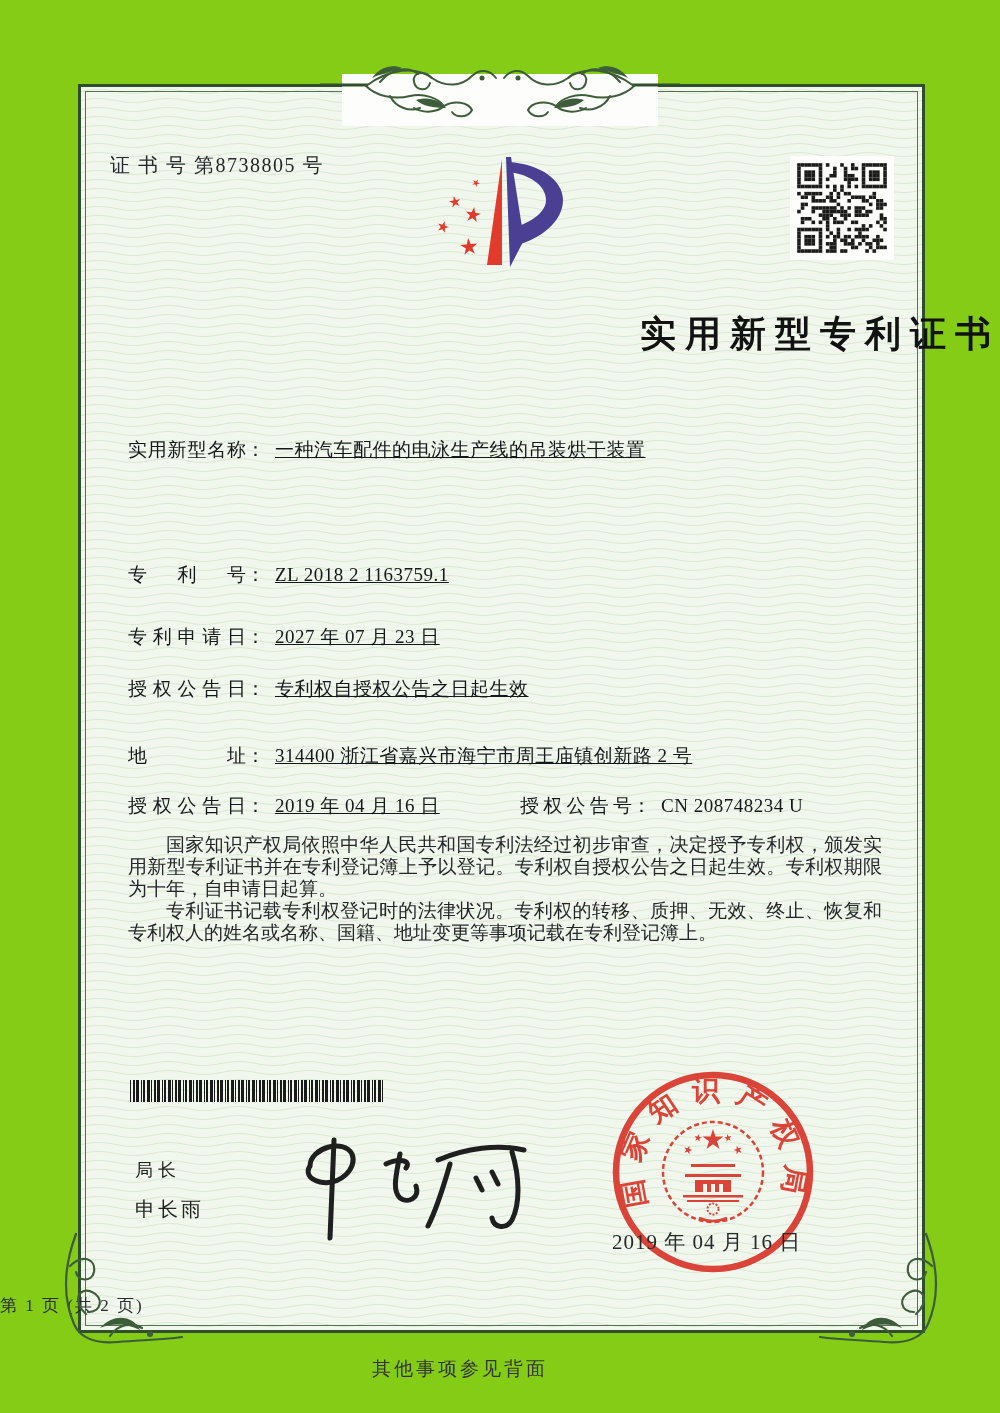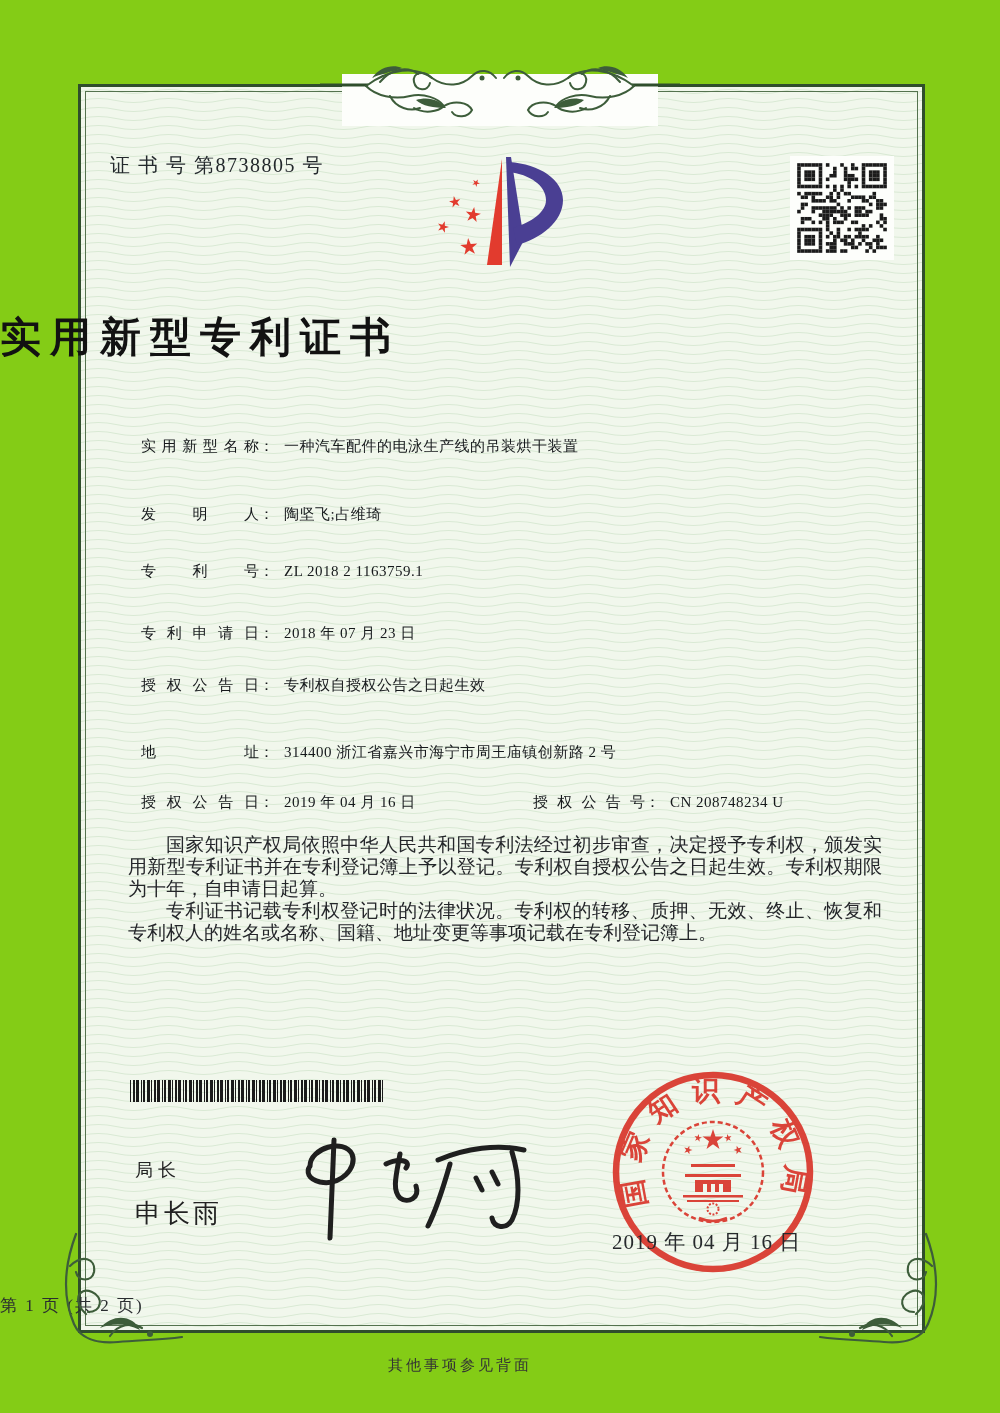--- a/index.html
+++ b/index.html
@@ -9,42 +9,42 @@
   
   .frame { position:absolute; left:78px; top:84px; width:847px; height:1249px;
            border:3px solid #2f4e2c; }
   .frame-inner { position:absolute; inset:4px; border:1px solid #54724e; pointer-events:none; }
   .waves { position:absolute; inset:0; width:100%; height:100%; }
 
   .abs { position:absolute; }
 
   .cert-no { left:110px; top:152px; font-size:20px; letter-spacing:1.5px; color:#23282c; }
 
-  .title { left:0; top:310px; width:100%; text-align:left; font-size:41px; font-weight:bold;
+  .title { left:0; top:310px; width:100%; text-align:right; font-size:36px; font-weight:bold;
            letter-spacing:9px; color:#121212; }
 
-  .field-row { left:141px; width:770px; font-size:15px; color:#15181b; white-space:nowrap; }
+  .field-row { left:128px; width:770px; font-size:19px; color:#15181b; white-space:nowrap;text-decoration:underline; }
   .flabel { display:inline-block; width:118px; text-align:justify; text-align-last:justify;
             text-justify:inter-ideograph; vertical-align:bottom; }
   .fcolon { display:inline-block; margin-right:10px; }
   .fvalue { letter-spacing:0.5px; }
   .pair2 { position:absolute; left:382px; top:0;margin-left:10px; }
   .pair2 .flabel { width:112px; }
 
   .body-text { left:128px; top:834px; width:754px; font-size:19px; line-height:22px;
                text-align:justify; color:#24262a; }
   .body-text p { text-indent:2em; margin:0; }
 
   .director-label { left:135px; top:1158px; font-size:18px; letter-spacing:5px; color:#222; }
-  .director-name  { left:135px; top:1196px; font-size:26px; letter-spacing:3px; color:#222;text-align:right; }
+  .director-name  { left:135px; top:1196px; font-size:20px; letter-spacing:3px; color:#222;text-align:right; }
 
   .seal-date { left:612px; top:1228px; font-size:21px; letter-spacing:1px; color:#26292c; z-index:7; }
 
   .page-num { left:0; top:1294px; width:92%; text-align:left; font-size:17px; letter-spacing:2px; color:#2a2d30; }
-  .footer-note { left:0; top:1356px; width:92%; text-align:center; font-size:15px; letter-spacing:3px; color:#343434; }
+  .footer-note { left:0; top:1356px; width:92%; text-align:center; font-size:19px; letter-spacing:3px; color:#343434; }
 
   svg { display:block; }
   .z2{ z-index:2; } .z3{ z-index:3; } .z4{ z-index:4; } .z5{ z-index:5; }
 </style>
 </head>
 <body>
 
 <div class="page">
 
   <div class="frame">
@@ -393,28 +393,25 @@
         <rect x="21" y="26" width="1" height="1"></rect>
         <rect x="23" y="26" width="1" height="1"></rect>
       </g>
   </svg>
 
   <div class="abs title">实用新型专利证书</div>
 
   <div class="abs field-row" style="top:437px">
     <span class="flabel">实用新型名称</span><span class="fcolon">：</span><span class="fvalue">一种汽车配件的电泳生产线的吊装烘干装置</span>
   </div>
-  <div class="abs field-row" style="top:505px">
-    <span class="flabel">发明人</span><span class="fcolon">：</span><span class="fvalue">陶坚飞;占维琦</span>
-  </div>
   <div class="abs field-row" style="top:562px">
     <span class="flabel">专利号</span><span class="fcolon">：</span><span class="fvalue">ZL 2018 2 1163759.1</span>
   </div>
   <div class="abs field-row" style="top:624px">
-    <span class="flabel">专利申请日</span><span class="fcolon">：</span><span class="fvalue">2018 年 07 月 23 日</span>
+    <span class="flabel">专利申请日</span><span class="fcolon">：</span><span class="fvalue">2027 年 07 月 23 日</span>
   </div>
   <div class="abs field-row" style="top:676px">
     <span class="flabel">授权公告日</span><span class="fcolon">：</span><span class="fvalue">专利权自授权公告之日起生效</span>
   </div>
   <div class="abs field-row" style="top:743px">
     <span class="flabel">地址</span><span class="fcolon">：</span><span class="fvalue">314400 浙江省嘉兴市海宁市周王庙镇创新路 2 号</span>
   </div>
   <div class="abs field-row" style="top:793px">
     <span class="flabel">授权公告日</span><span class="fcolon">：</span><span class="fvalue">2019 年 04 月 16 日</span>
     <span class="pair2">

